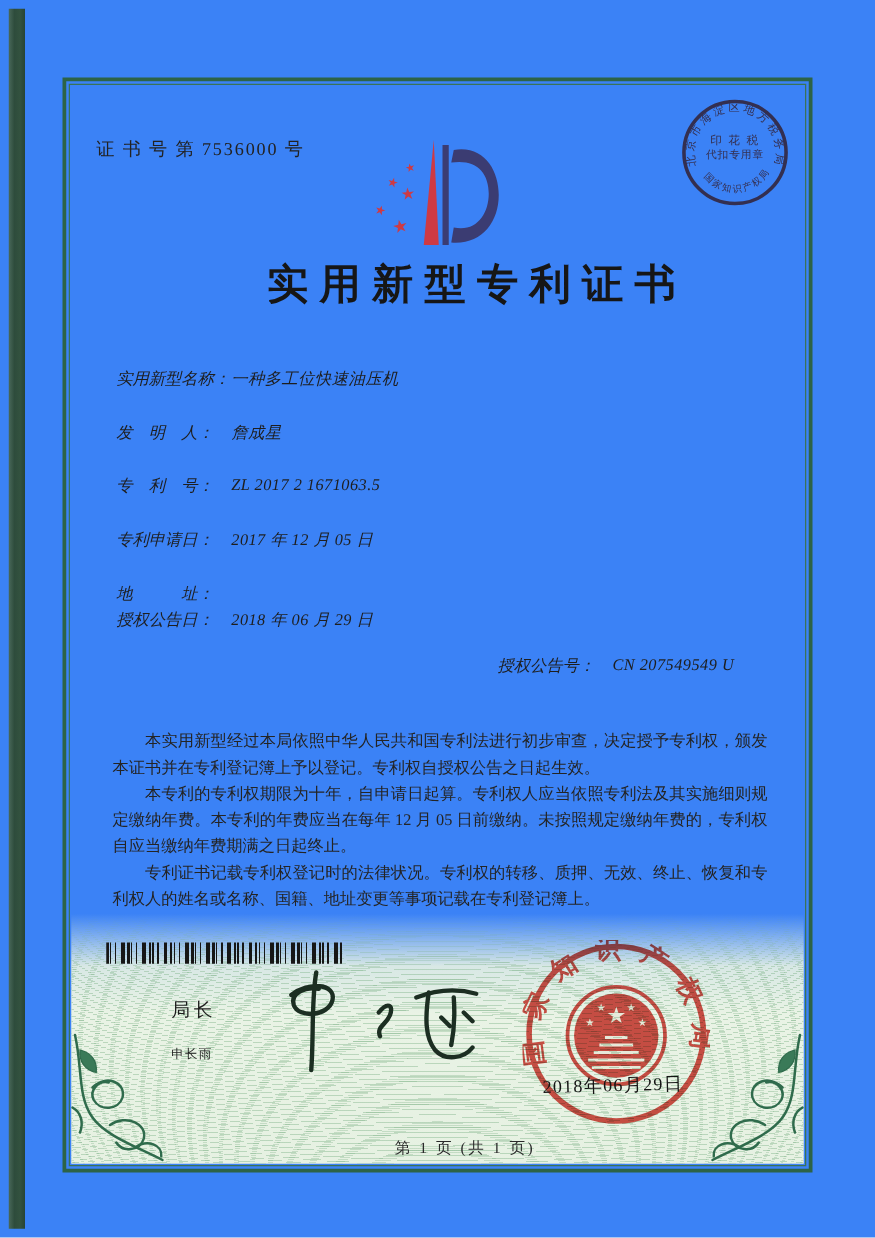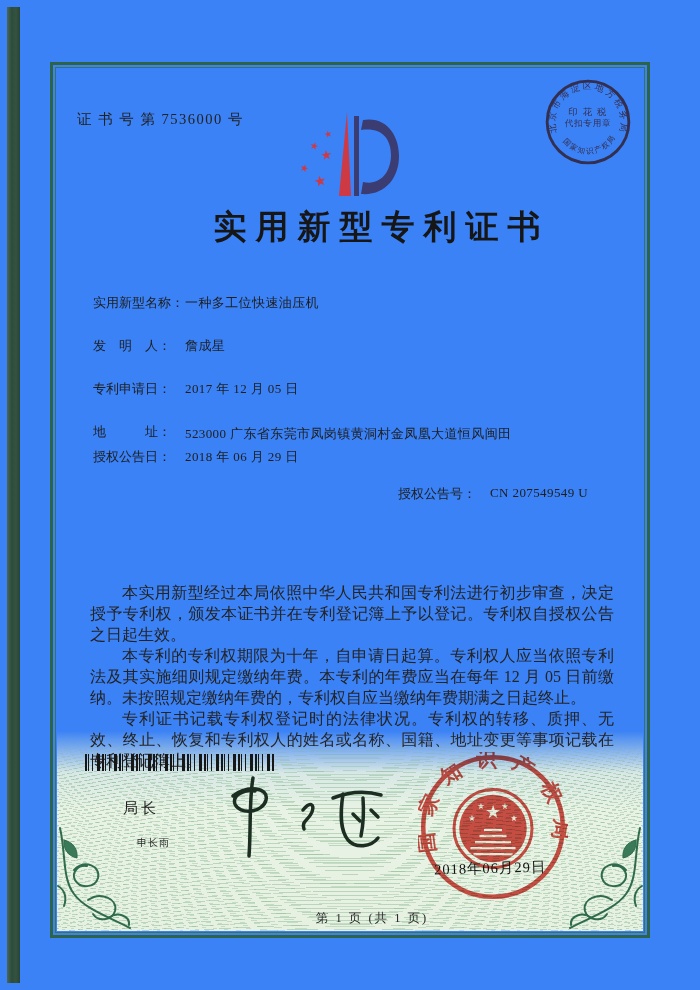--- a/index.html
+++ b/index.html
@@ -41,44 +41,44 @@
 
   .logo{position:absolute;left:295px;top:108px;}
   .tax-stamp{position:absolute;left:545px;top:79px;opacity:.88;mix-blend-mode:multiply;}
 
   .title{
     position:absolute;left:0;top:205px;width:700px;margin:0;text-align:center;
     font-size:33px;font-weight:bold;letter-spacing:9px;text-indent:9px;color:#161616;padding-left:27px;
   }
 
   .fields{position:absolute;left:93px;top:294px;width:530px;font-size:13px;}
-  .frow{position:relative;height:17px;margin-bottom:26px;white-space:nowrap;}
+  .frow{position:relative;height:17px;margin-bottom:26px;white-space:nowrap;font-style:italic;}
   .flabel{display:inline-block;width:92px;white-space:nowrap;vertical-align:top;}
   .fvalue{white-space:nowrap;letter-spacing:.4px;vertical-align:top;}
   .frow-addr{height:auto;margin-bottom:3px;}
   .addr-lines{display:inline-block;vertical-align:top;line-height:22px;}
   .addr-line{display:block;white-space:nowrap;letter-spacing:.4px;}
   .pair2{position:absolute;left:305px;top:0;margin-top:37px;}
 
   .body-text{
     position:absolute;left:90px;top:582px;width:524px;
-    font-size:16px;line-height:21px;text-align:justify;color:#242424;
+    font-size:13px;line-height:21px;text-align:justify;color:#242424;
   }
   .body-text p{margin:0;text-indent:2em;}
 
   .barcode{
     position:absolute;left:85px;top:754px;width:190px;height:17px;
     background-image:repeating-linear-gradient(90deg,
       #161616 0 2px,transparent 2px 3px,
       #161616 3px 4px,transparent 4px 7px,
       #161616 7px 8px,transparent 8px 12px,
       #161616 12px 15px,transparent 15px 17px);
   }
 
-  .sig-title{position:absolute;left:123px;top:799px;font-size:15px;letter-spacing:3px;color:#1c1c1c;}
+  .sig-title{position:absolute;left:137px;top:799px;font-size:15px;letter-spacing:3px;color:#1c1c1c;}
   .sig-name{position:absolute;left:137px;top:836px;font-size:10px;letter-spacing:1px;color:#1c1c1c;}
   .signature{position:absolute;left:215px;top:770px;}
 
   .cnipa-seal{position:absolute;left:418px;top:752px;opacity:.93;mix-blend-mode:multiply;}
   .seal-date{
     position:absolute;left:434px;top:859px;font-size:14.5px;letter-spacing:1px;color:#141414;
     transform:rotate(-1.5deg);z-index:5;
   }
 
   .footer{position:absolute;left:0;top:910px;width:664px;text-align:center;font-size:12.5px;letter-spacing:2px;color:#2a2a2a;margin-left:40px;}
@@ -148,24 +148,27 @@
   <h1 class="title">实用新型专利证书</h1>
 
   <div class="fields">
     <div class="frow">
       <span class="flabel">实用新型名称：</span><span class="fvalue">一种多工位快速油压机</span>
     </div>
     <div class="frow">
       <span class="flabel">发　明　人：</span><span class="fvalue">詹成星</span>
     </div>
     <div class="frow">
+      <span class="flabel">专　利　号：</span><span class="fvalue">ZL 2017 2 1671063.5</span>
+    </div>
+    <div class="frow">
       <span class="flabel">专利申请日：</span><span class="fvalue">2017 年 12 月 05 日</span>
     </div>
     <div class="frow frow-addr">
-      <span class="flabel">地　　　址：</span><span class="addr-lines"><span class="addr-line">523000 广东省东莞市凤岗镇黄洞村金凤凰大道恒风闽田</span></span>
+      <span class="flabel">地　　　址：</span><span class="addr-lines"></span>
     </div>
     <div class="frow">
       <span class="flabel">授权公告日：</span><span class="fvalue">2018 年 06 月 29 日</span>
       <span class="pair2"><span class="flabel">授权公告号：</span><span class="fvalue">CN 207549549 U</span></span>
     </div>
   </div>
 
   <div class="body-text">
     <p>本实用新型经过本局依照中华人民共和国专利法进行初步审查，决定授予专利权，颁发本证书并在专利登记簿上予以登记。专利权自授权公告之日起生效。</p>
     <p>本专利的专利权期限为十年，自申请日起算。专利权人应当依照专利法及其实施细则规定缴纳年费。本专利的年费应当在每年 12 月 05 日前缴纳。未按照规定缴纳年费的，专利权自应当缴纳年费期满之日起终止。</p>

